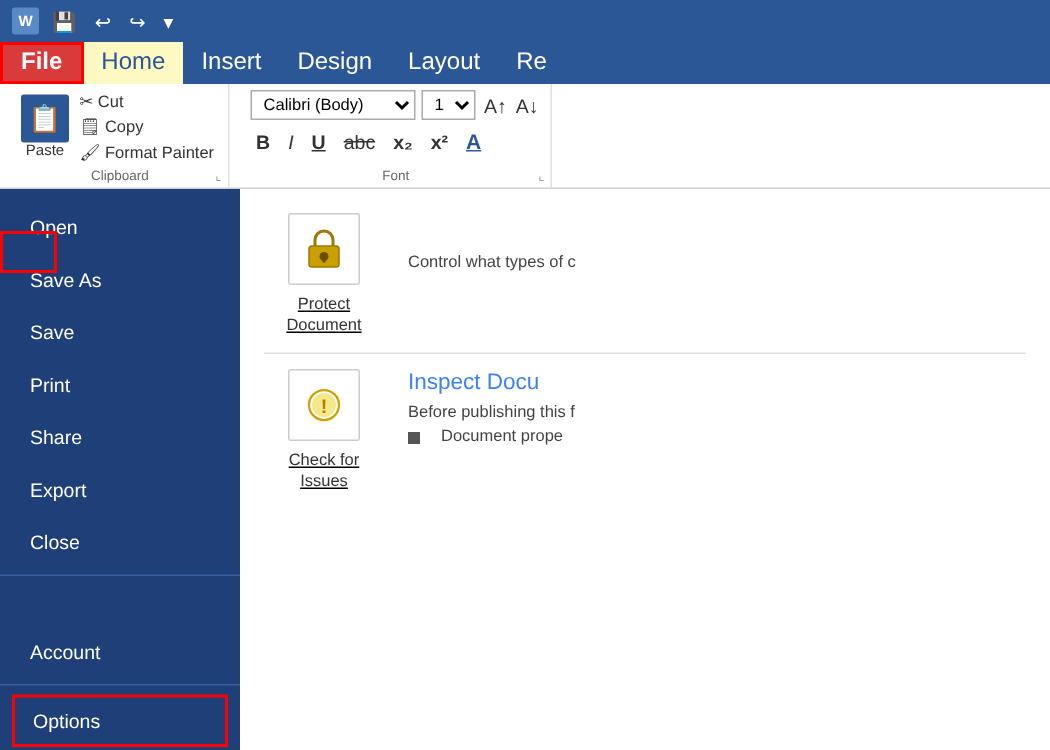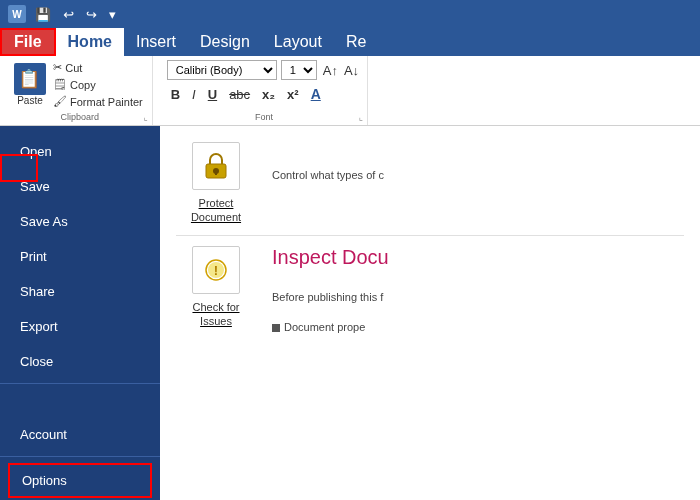--- a/index.html
+++ b/index.html
@@ -57,23 +57,23 @@
     .ribbon-tab {
       padding: 4px 12px;
       color: white;
       font-size: 16px;
       cursor: pointer;
       height: 100%;
       display: flex;
       align-items: center;
     }
     .ribbon-tab.active {
-      background: #ffffff;
+      background: #fef9c3;
       color: #2b5797;
-      font-weight: 700;
+      font-weight: 400;
     }
     .ribbon-tab.file-tab {
       background: #d93b3b;
       color: white;
       border: 2px solid red;
       font-weight: bold;
     }
 
     
     .ribbon-bar {
@@ -366,37 +366,37 @@
     }
     .protect-icon-svg {
       width: 32px;
       height: 32px;
     }
     .check-icon-svg {
       width: 32px;
       height: 32px;
     }
     .info-heading {
-      font-size: 20px;
-      color: #be185d;
+      font-size: 15px;
+      color: #3b82f6;
       font-weight: 400;
-      margin-bottom: 20px;
+      margin-bottom: 4px;
     }
     .info-desc {
       font-size: 11px;
       color: #444;
       line-height: 1.5;
     }
     .info-prop {
       font-size: 11px;
       color: #444;
       display: flex;
       align-items: center;
-      gap: 4px;
-      margin-top: 16px;
+      gap: 14px;
+      margin-top: 2px;
     }
     .bullet-square {
       width: 8px;
       height: 8px;
       background: #555;
       flex-shrink: 0;
       margin-top: 2px;
     }
     .section-separator {
       border: none;
@@ -507,22 +507,22 @@
         <div class="file-name">Document1 [Autosaved]</div>
         <div class="file-desc">Version created from the l...</div>
         <div class="file-date">9/22/2021 11:16 AM</div>
       </div>
     </div>
   </div>
 
   <div class="file-menu-overlay">
     <div class="file-menu-left">
       <div class="file-menu-item">Open</div>
+      <div class="file-menu-item">Save As</div>
       <div class="file-menu-item">Save</div>
-      <div class="file-menu-item">Save As</div>
       <div class="file-menu-item">Print</div>
       <div class="file-menu-item">Share</div>
       <div class="file-menu-item">Export</div>
       <div class="file-menu-item">Close</div>
       <div class="file-menu-divider"></div>
       <div class="file-menu-spacer"></div>
       <div class="file-menu-item">Account</div>
       <div class="file-menu-divider"></div>
       <div class="file-menu-item options-item">Options</div>
     </div>

